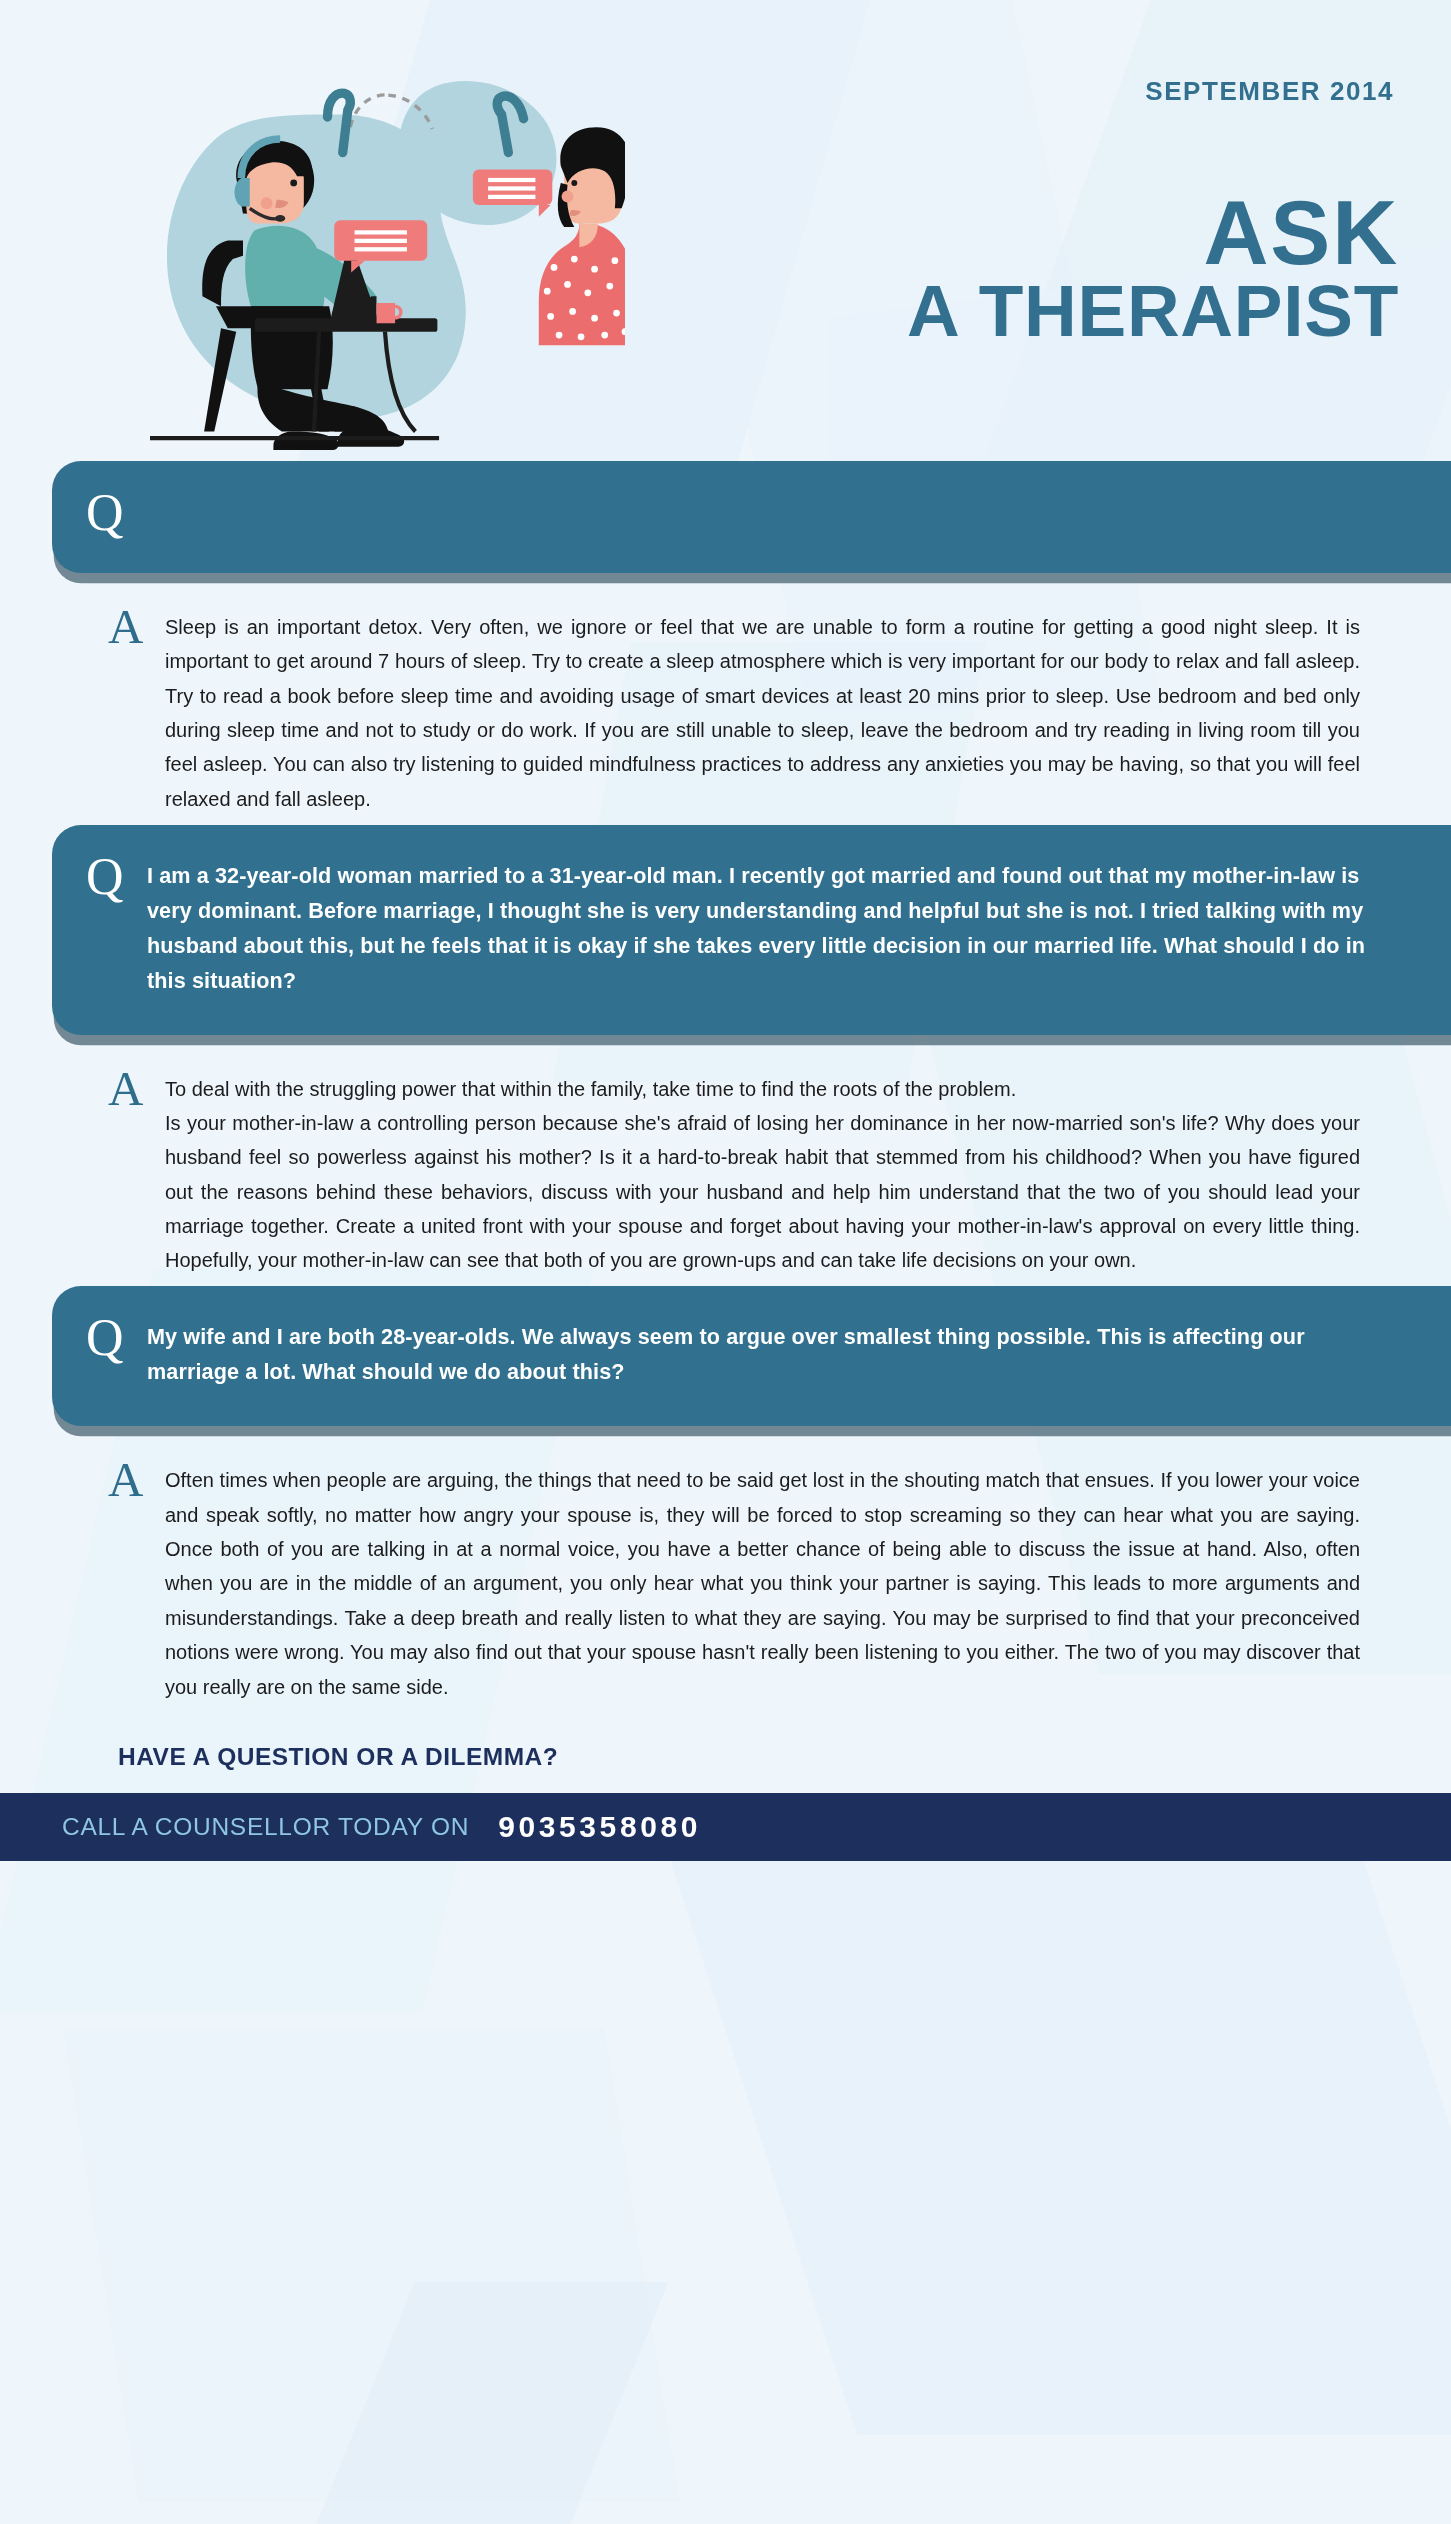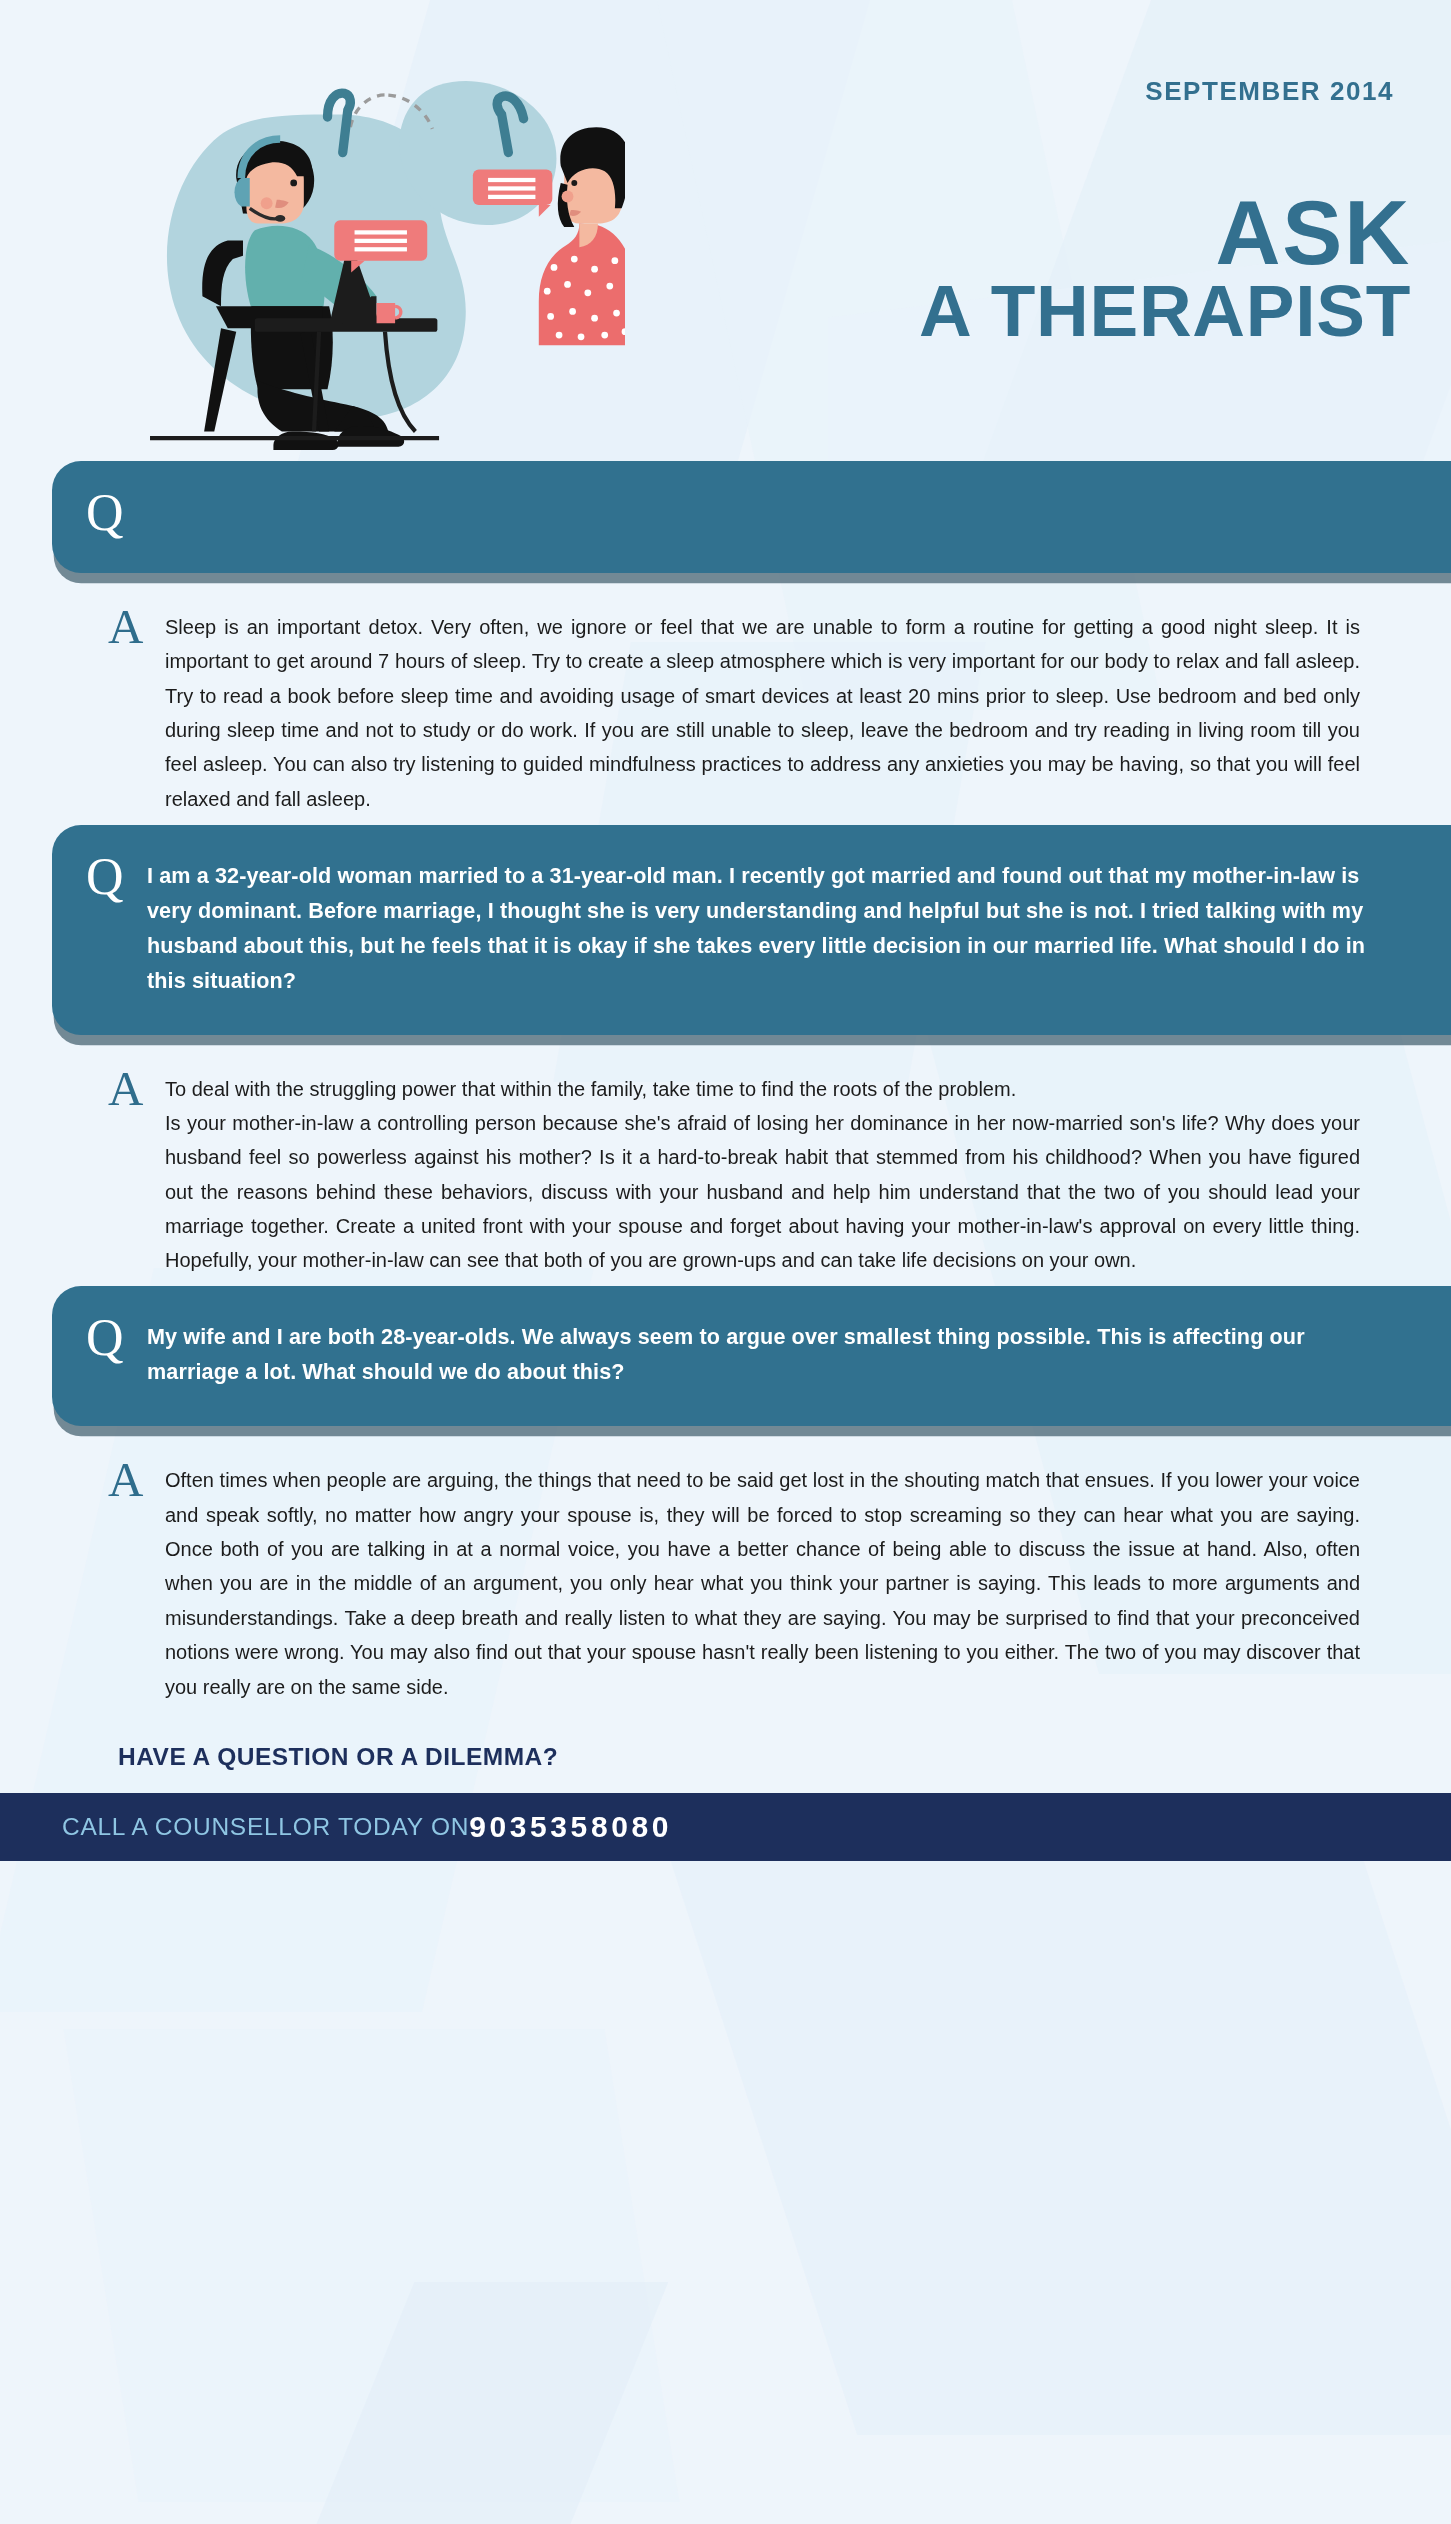--- a/index.html
+++ b/index.html
@@ -30,21 +30,21 @@
   .page { position: relative; z-index: 2; width: 1451px; }
 
   
   .header { position: relative; height: 461px; }
   .issue-date {
     position: absolute; right: 57px; top: 76px;
     font-size: 26px; font-weight: bold; letter-spacing: 0.06em;
     color: #33708f;
   }
   .masthead {
-    position: absolute; right: 40px; top: 196px;
+    position: absolute; right: 52px; top: 196px;
     text-align: right; line-height: 0.84;
     color: #33708f;
   }
   .masthead .l1 { font-size: 90px; font-weight: bold; letter-spacing: 0.02em; display:block; }
   .masthead .l2 { font-size: 73px; font-weight: bold; letter-spacing: 0.01em; display:block; margin-top: 8.5px; text-align: center; }
 
   .illus { position: absolute; left: 101px; top: 34px; width: 524px; height: 423px; }
 
   
   .qa-list { position: relative; }
@@ -100,21 +100,21 @@
     height: 68px;
     display: flex; align-items: center;
     padding-left: 62px;
   }
   .footer-call {
     color: #8fc6e3; font-size: 24.5px; letter-spacing: 0.03em;
     font-weight: normal;
   }
   .footer-phone {
     color: #ffffff; font-size: 30px; font-weight: bold;
-    letter-spacing: 0.12em; 
+    letter-spacing: 0.12em; margin-left: 29px;
   }
   .footer-tail { height: 41px; }
 </style>
 </head>
 <body>
 
 <div class="bg-wrap">
   <div class="facet f1"></div>
     <div class="facet f2"></div>
     <div class="facet f3"></div>

